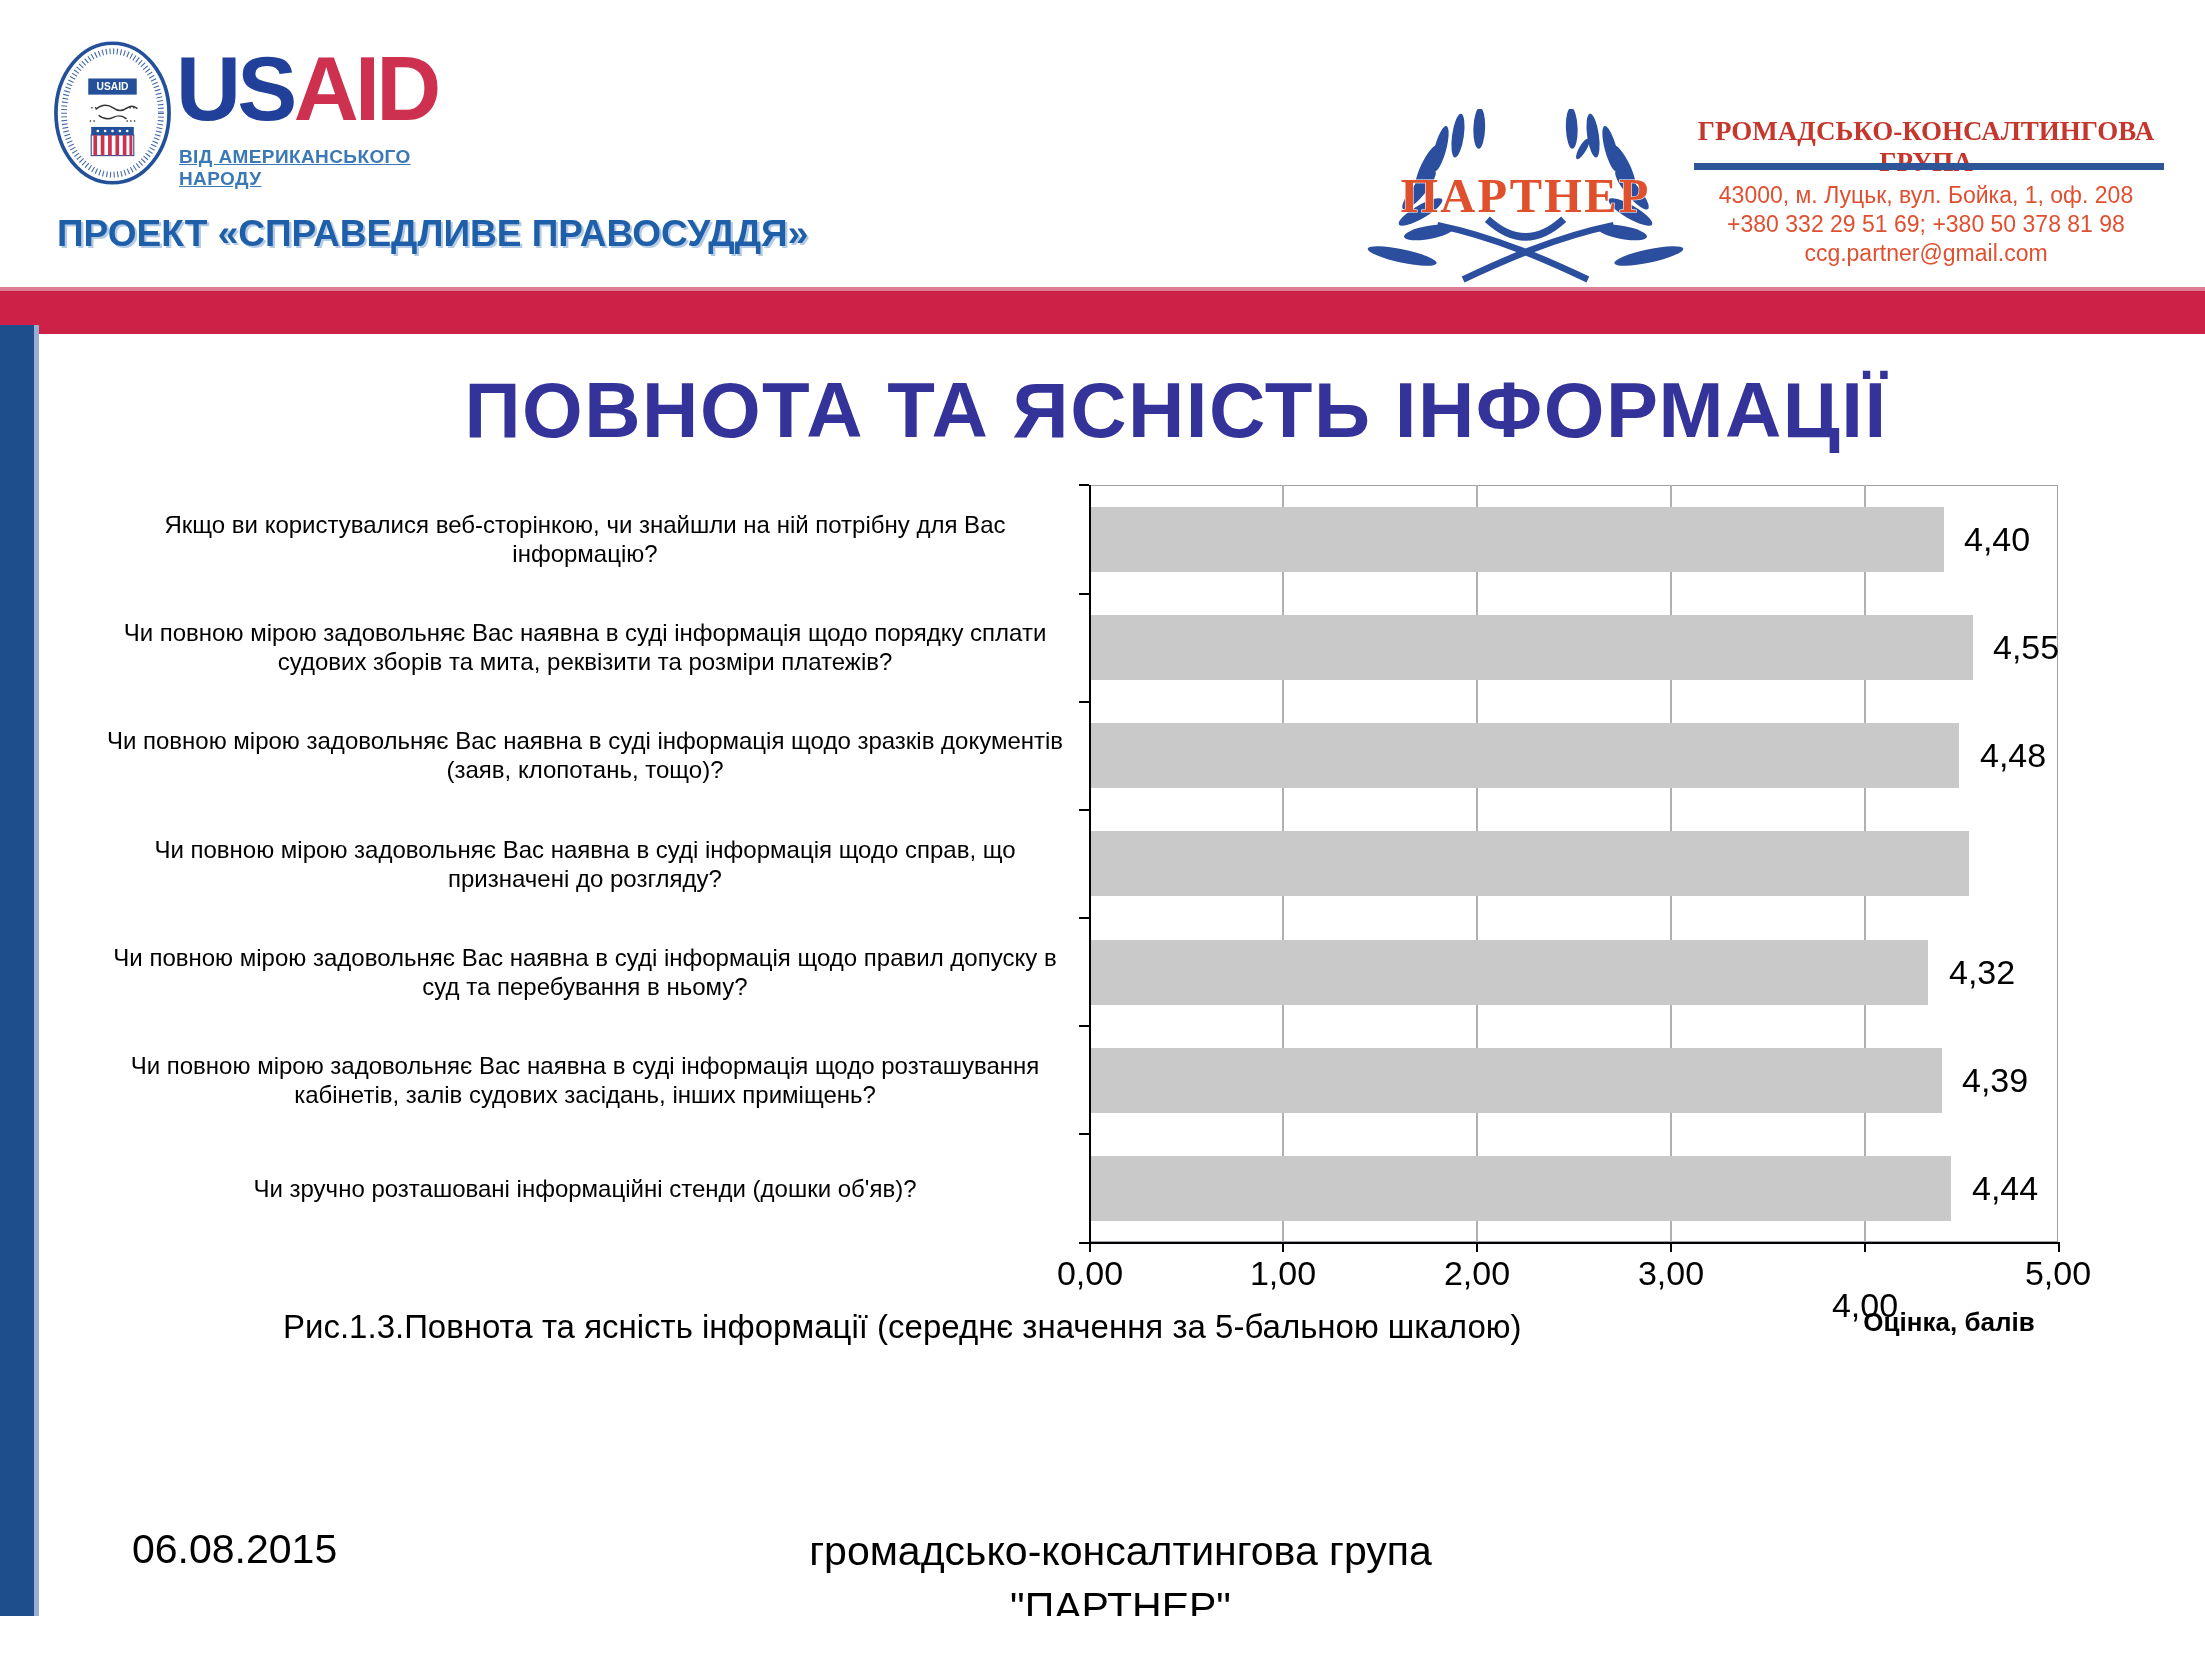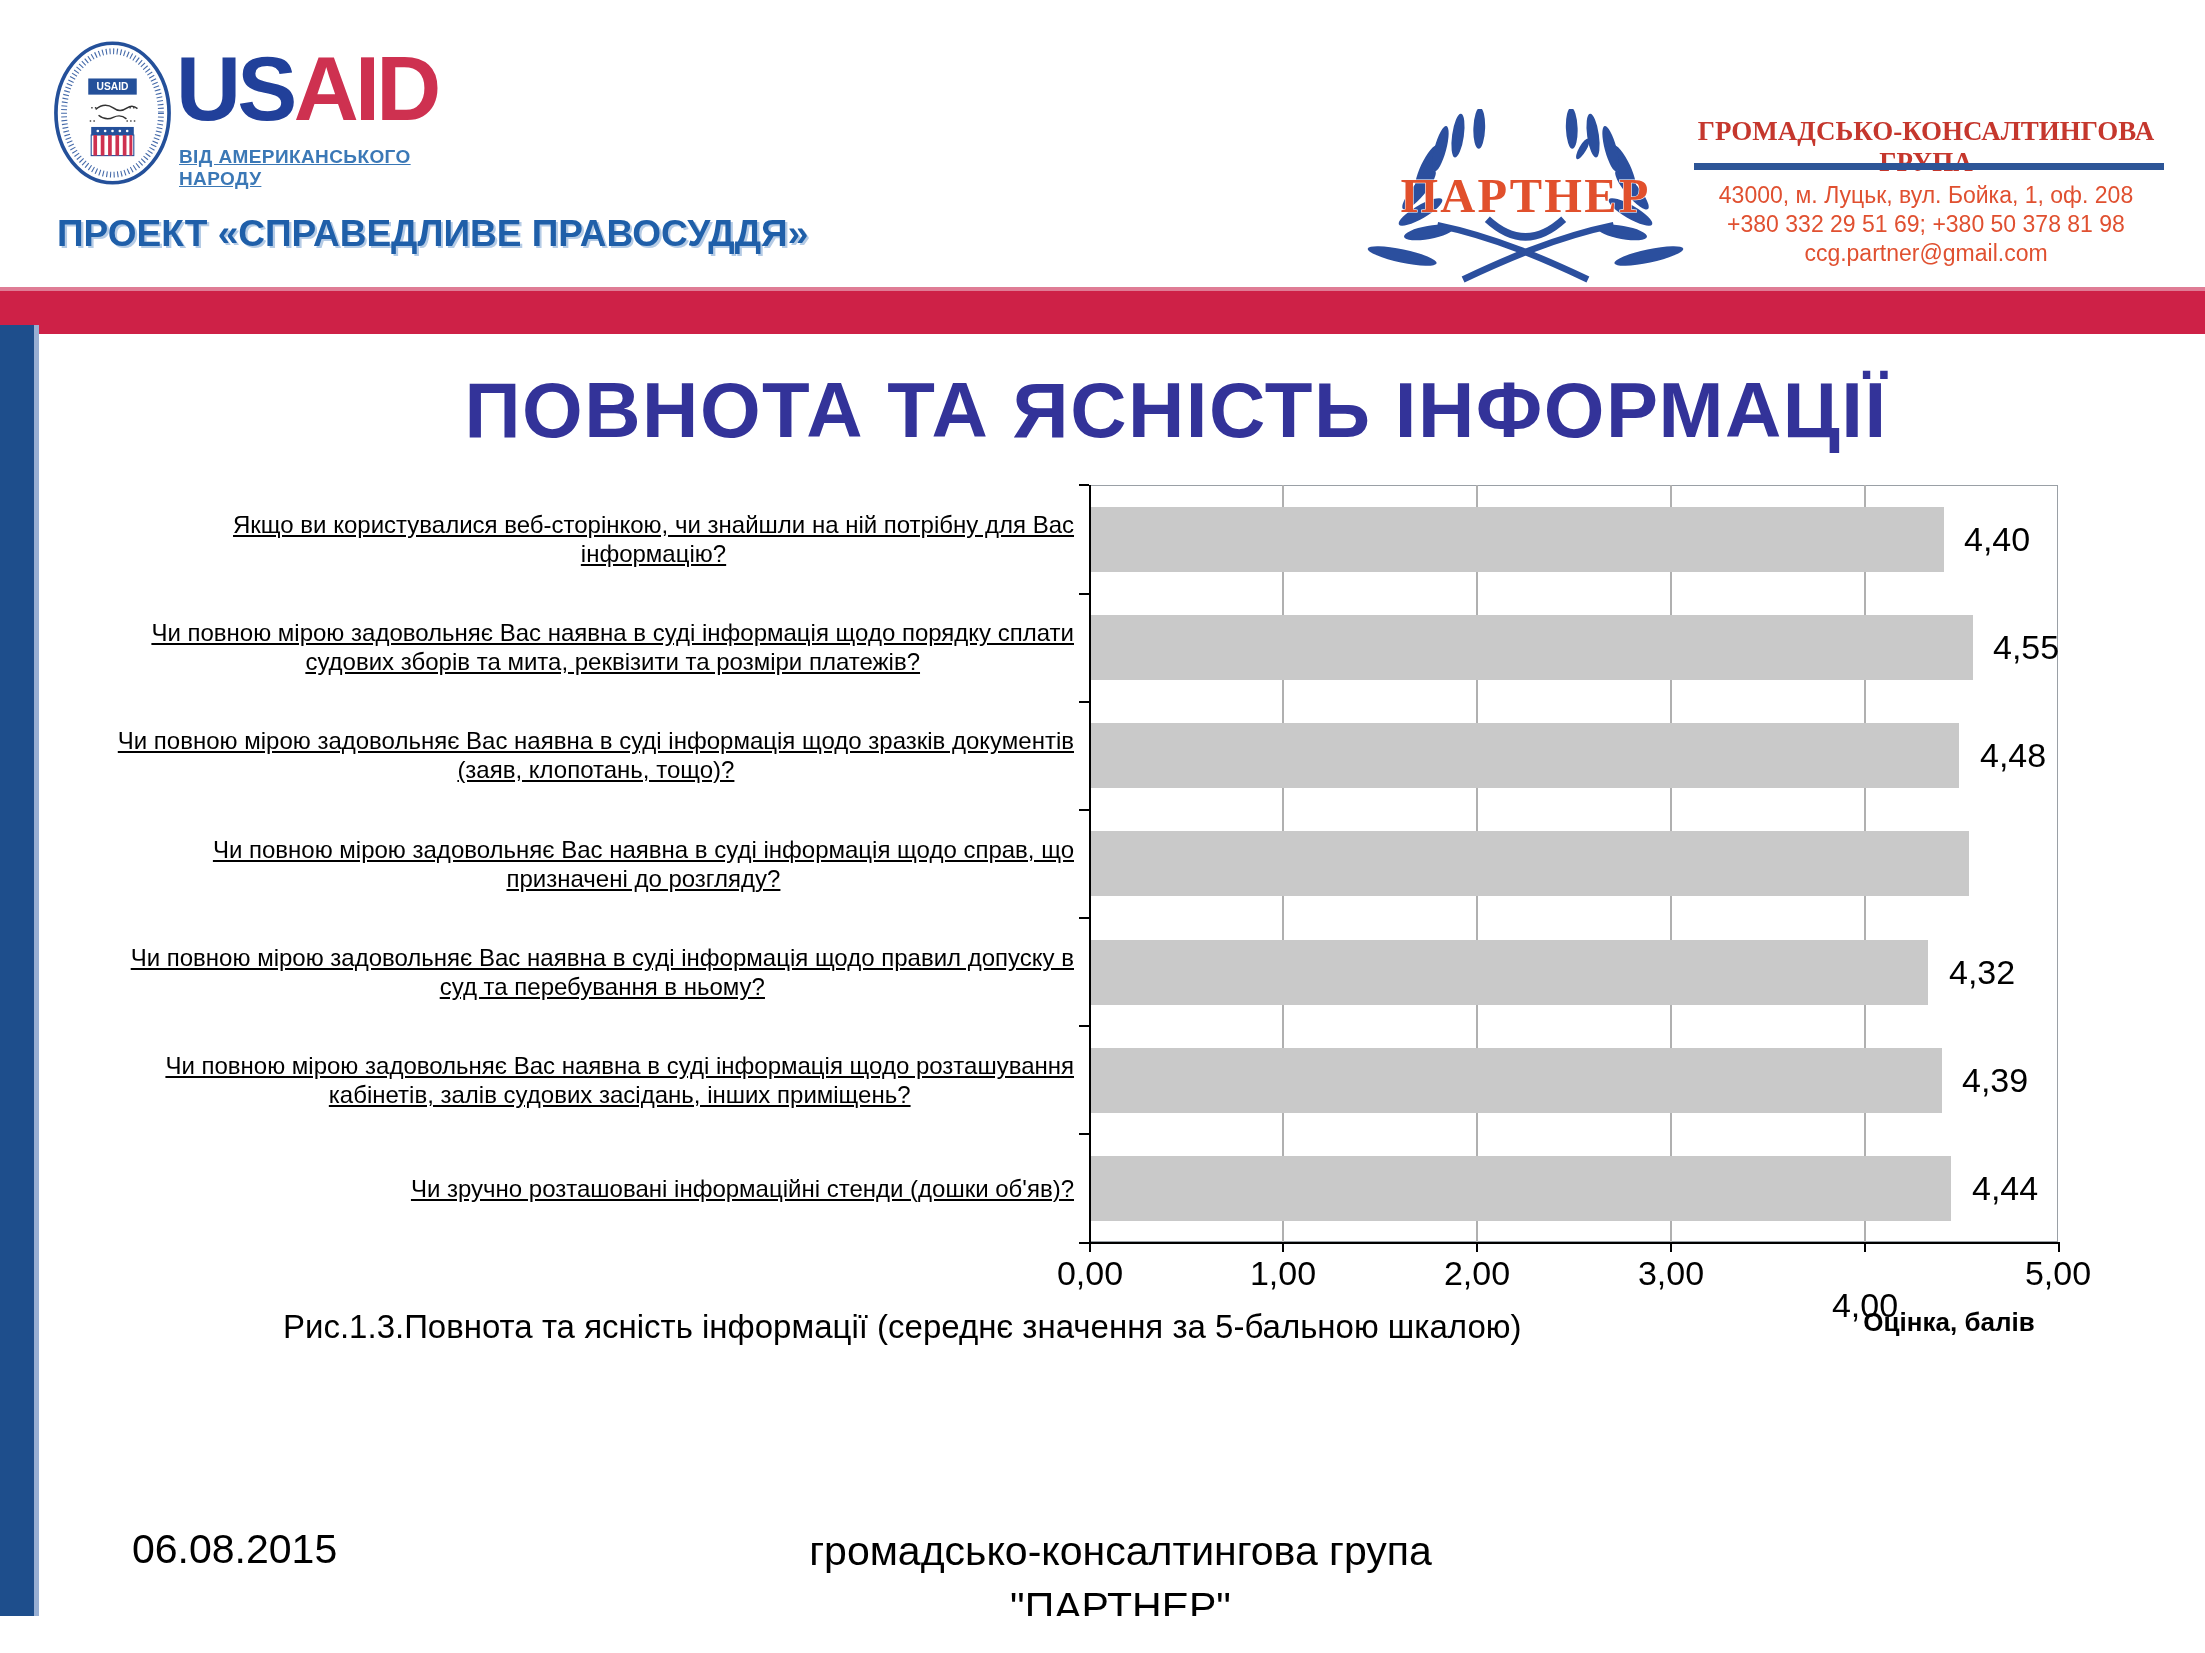--- a/index.html
+++ b/index.html
@@ -36,21 +36,21 @@
   
   #chart{position:absolute;left:0;top:0;width:2205px;height:1654px;}
   .plot-frame{position:absolute;border:1.5px solid #9aa0a6;box-sizing:border-box;}
   .axis-left{position:absolute;width:2.2px;background:#000;}
   .axis-bottom{position:absolute;height:2.2px;background:#000;}
   .gridline{position:absolute;width:1.5px;background:#b0b0b0;}
   .cat-tick{position:absolute;width:10.3px;height:1.5px;background:#000;}
   .x-tick{position:absolute;width:1.5px;height:10.3px;background:#000;}
   .bar{position:absolute;background:#C9C9C9;}
   .bar-value{position:absolute;display:flex;align-items:center;font-size:34px;color:#000;}
-  .cat-label{position:absolute;display:flex;align-items:center;justify-content:flex-end;text-decoration:underline;}
+  .cat-label{position:absolute;display:flex;align-items:center;justify-content:center;}
   .cat-label span{display:inline-block;text-align:center;white-space:pre-line;
                   font-size:24px;line-height:29px;color:#000;}
   .x-tick-label{position:absolute;text-align:center;font-size:34px;color:#000;}
   .x-axis-title{position:absolute;left:1824px;top:1307px;width:250px;text-align:center;
                 font-size:26px;font-weight:bold;color:#000;}
 
   .caption{position:absolute;left:283px;top:1308px;font-size:33px;font-weight:normal;color:#000;}
 
   
   .footer-date{position:absolute;left:132px;top:1526px;font-size:41px;color:#000;}

